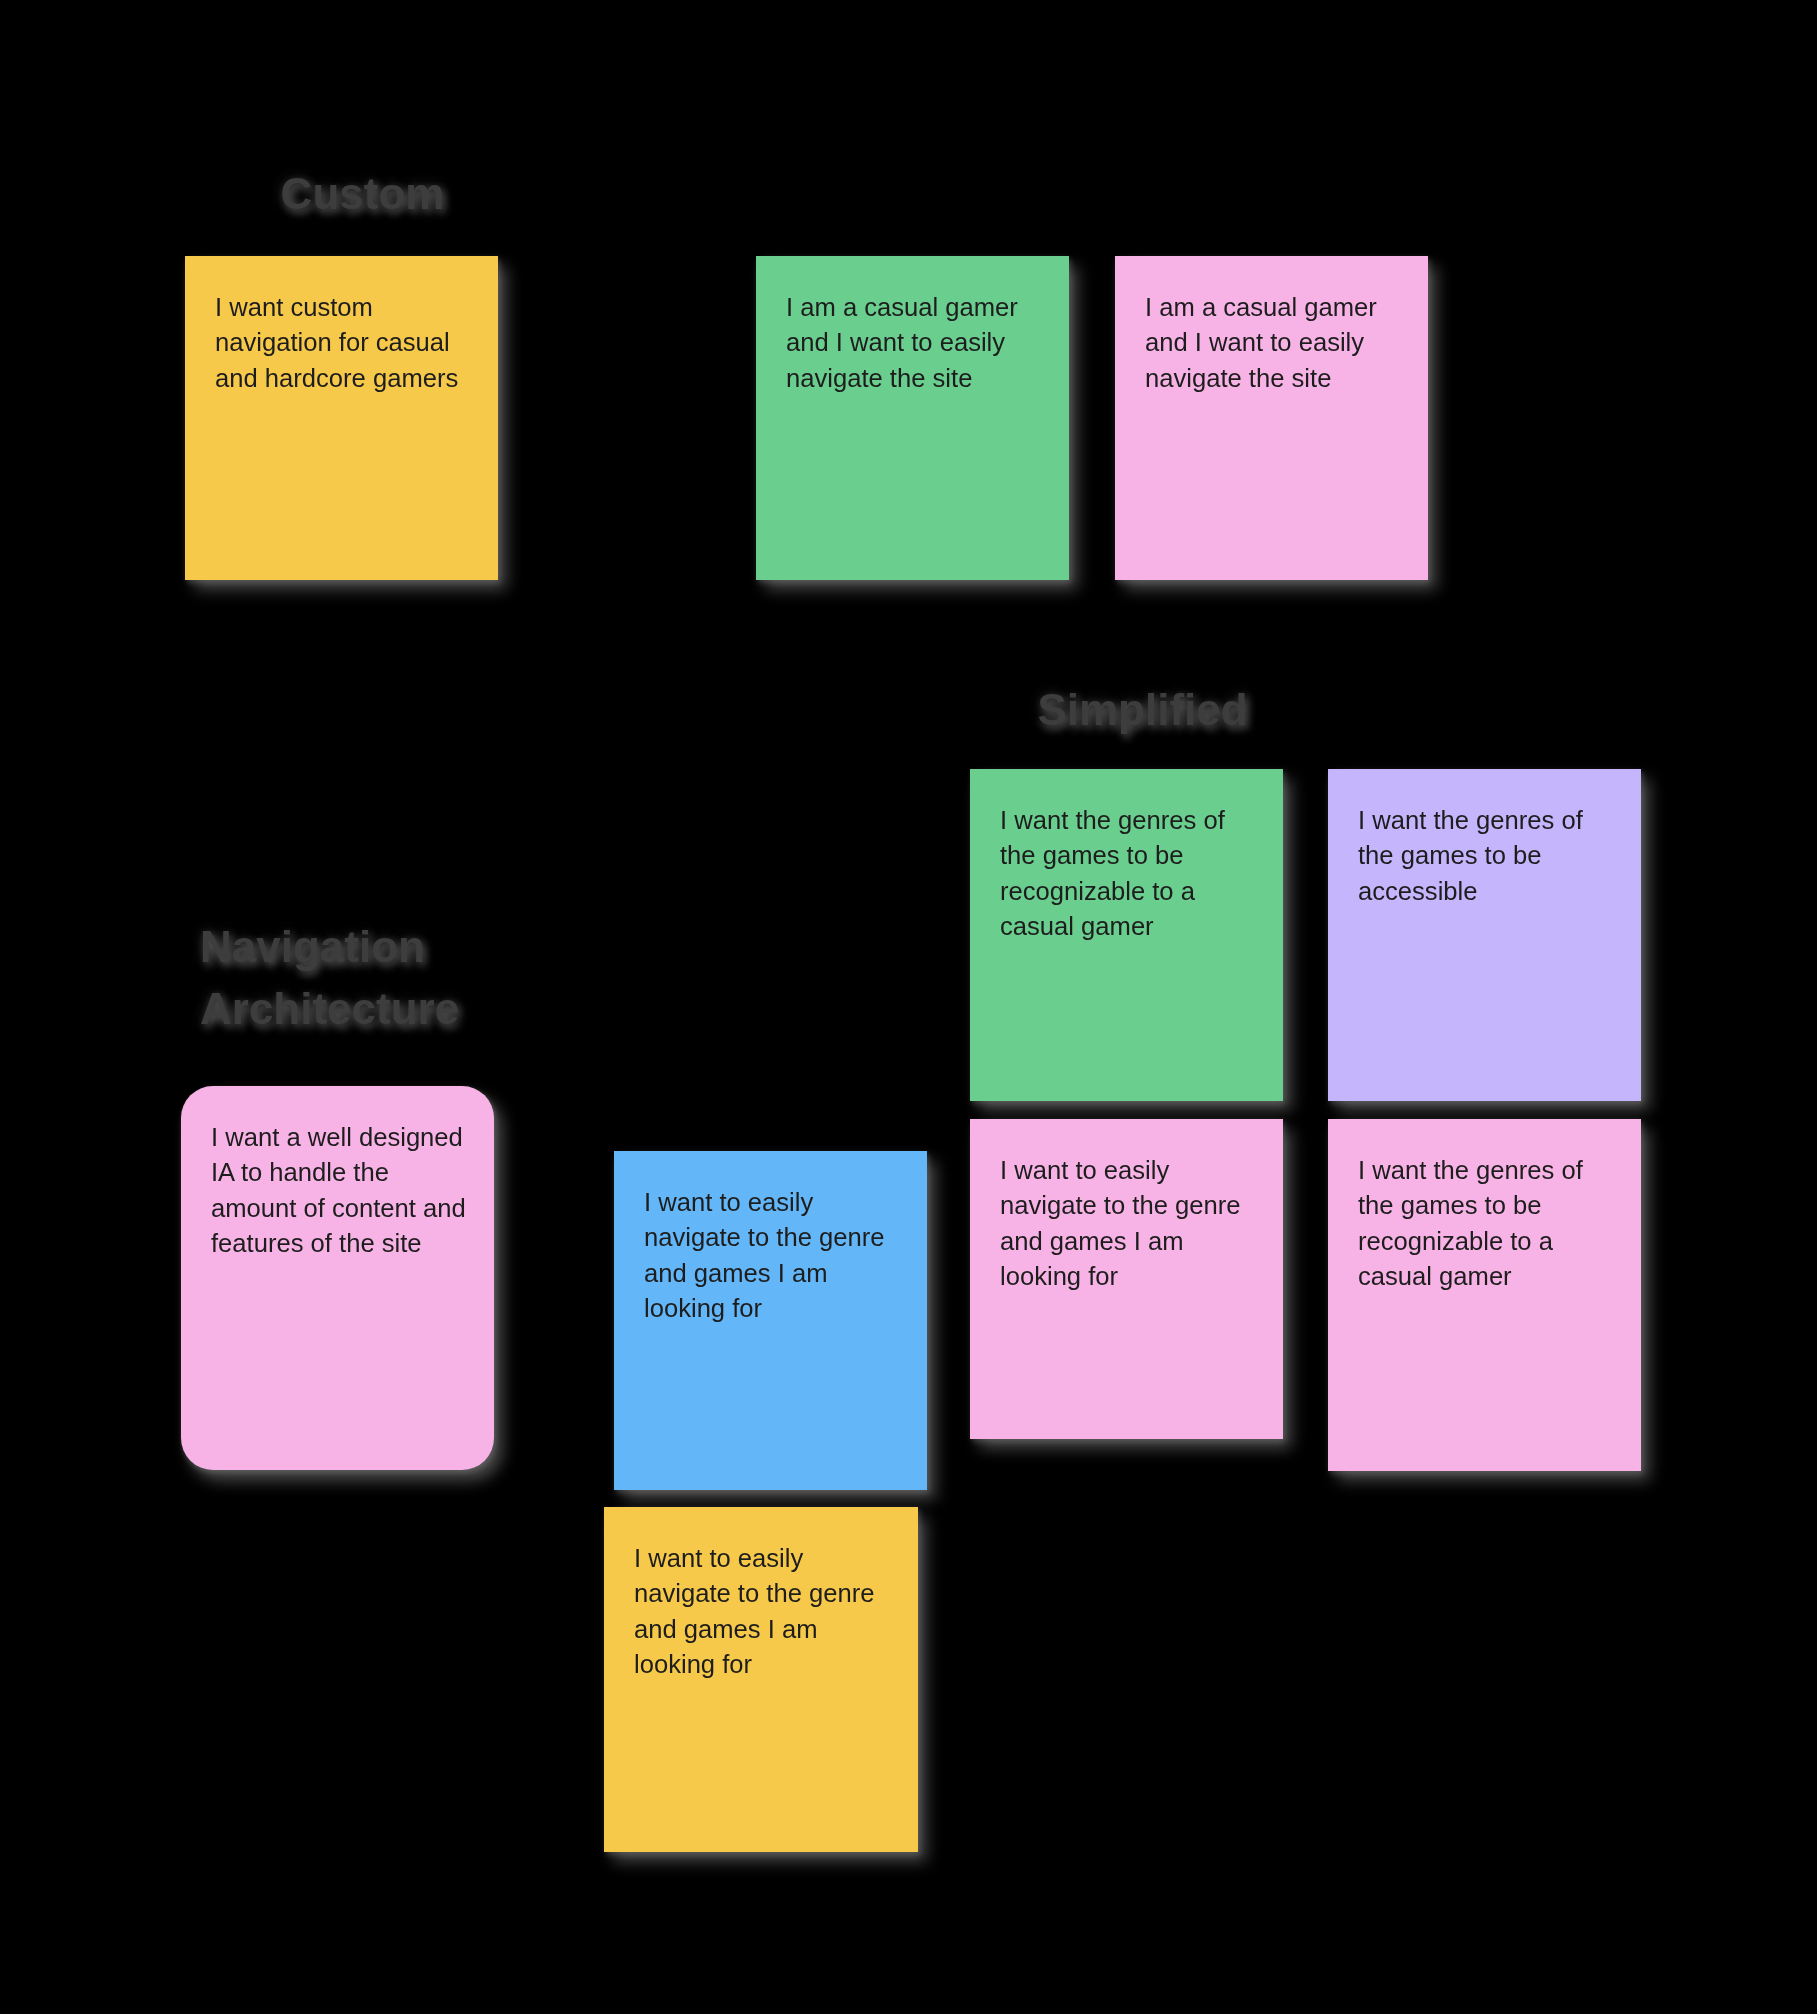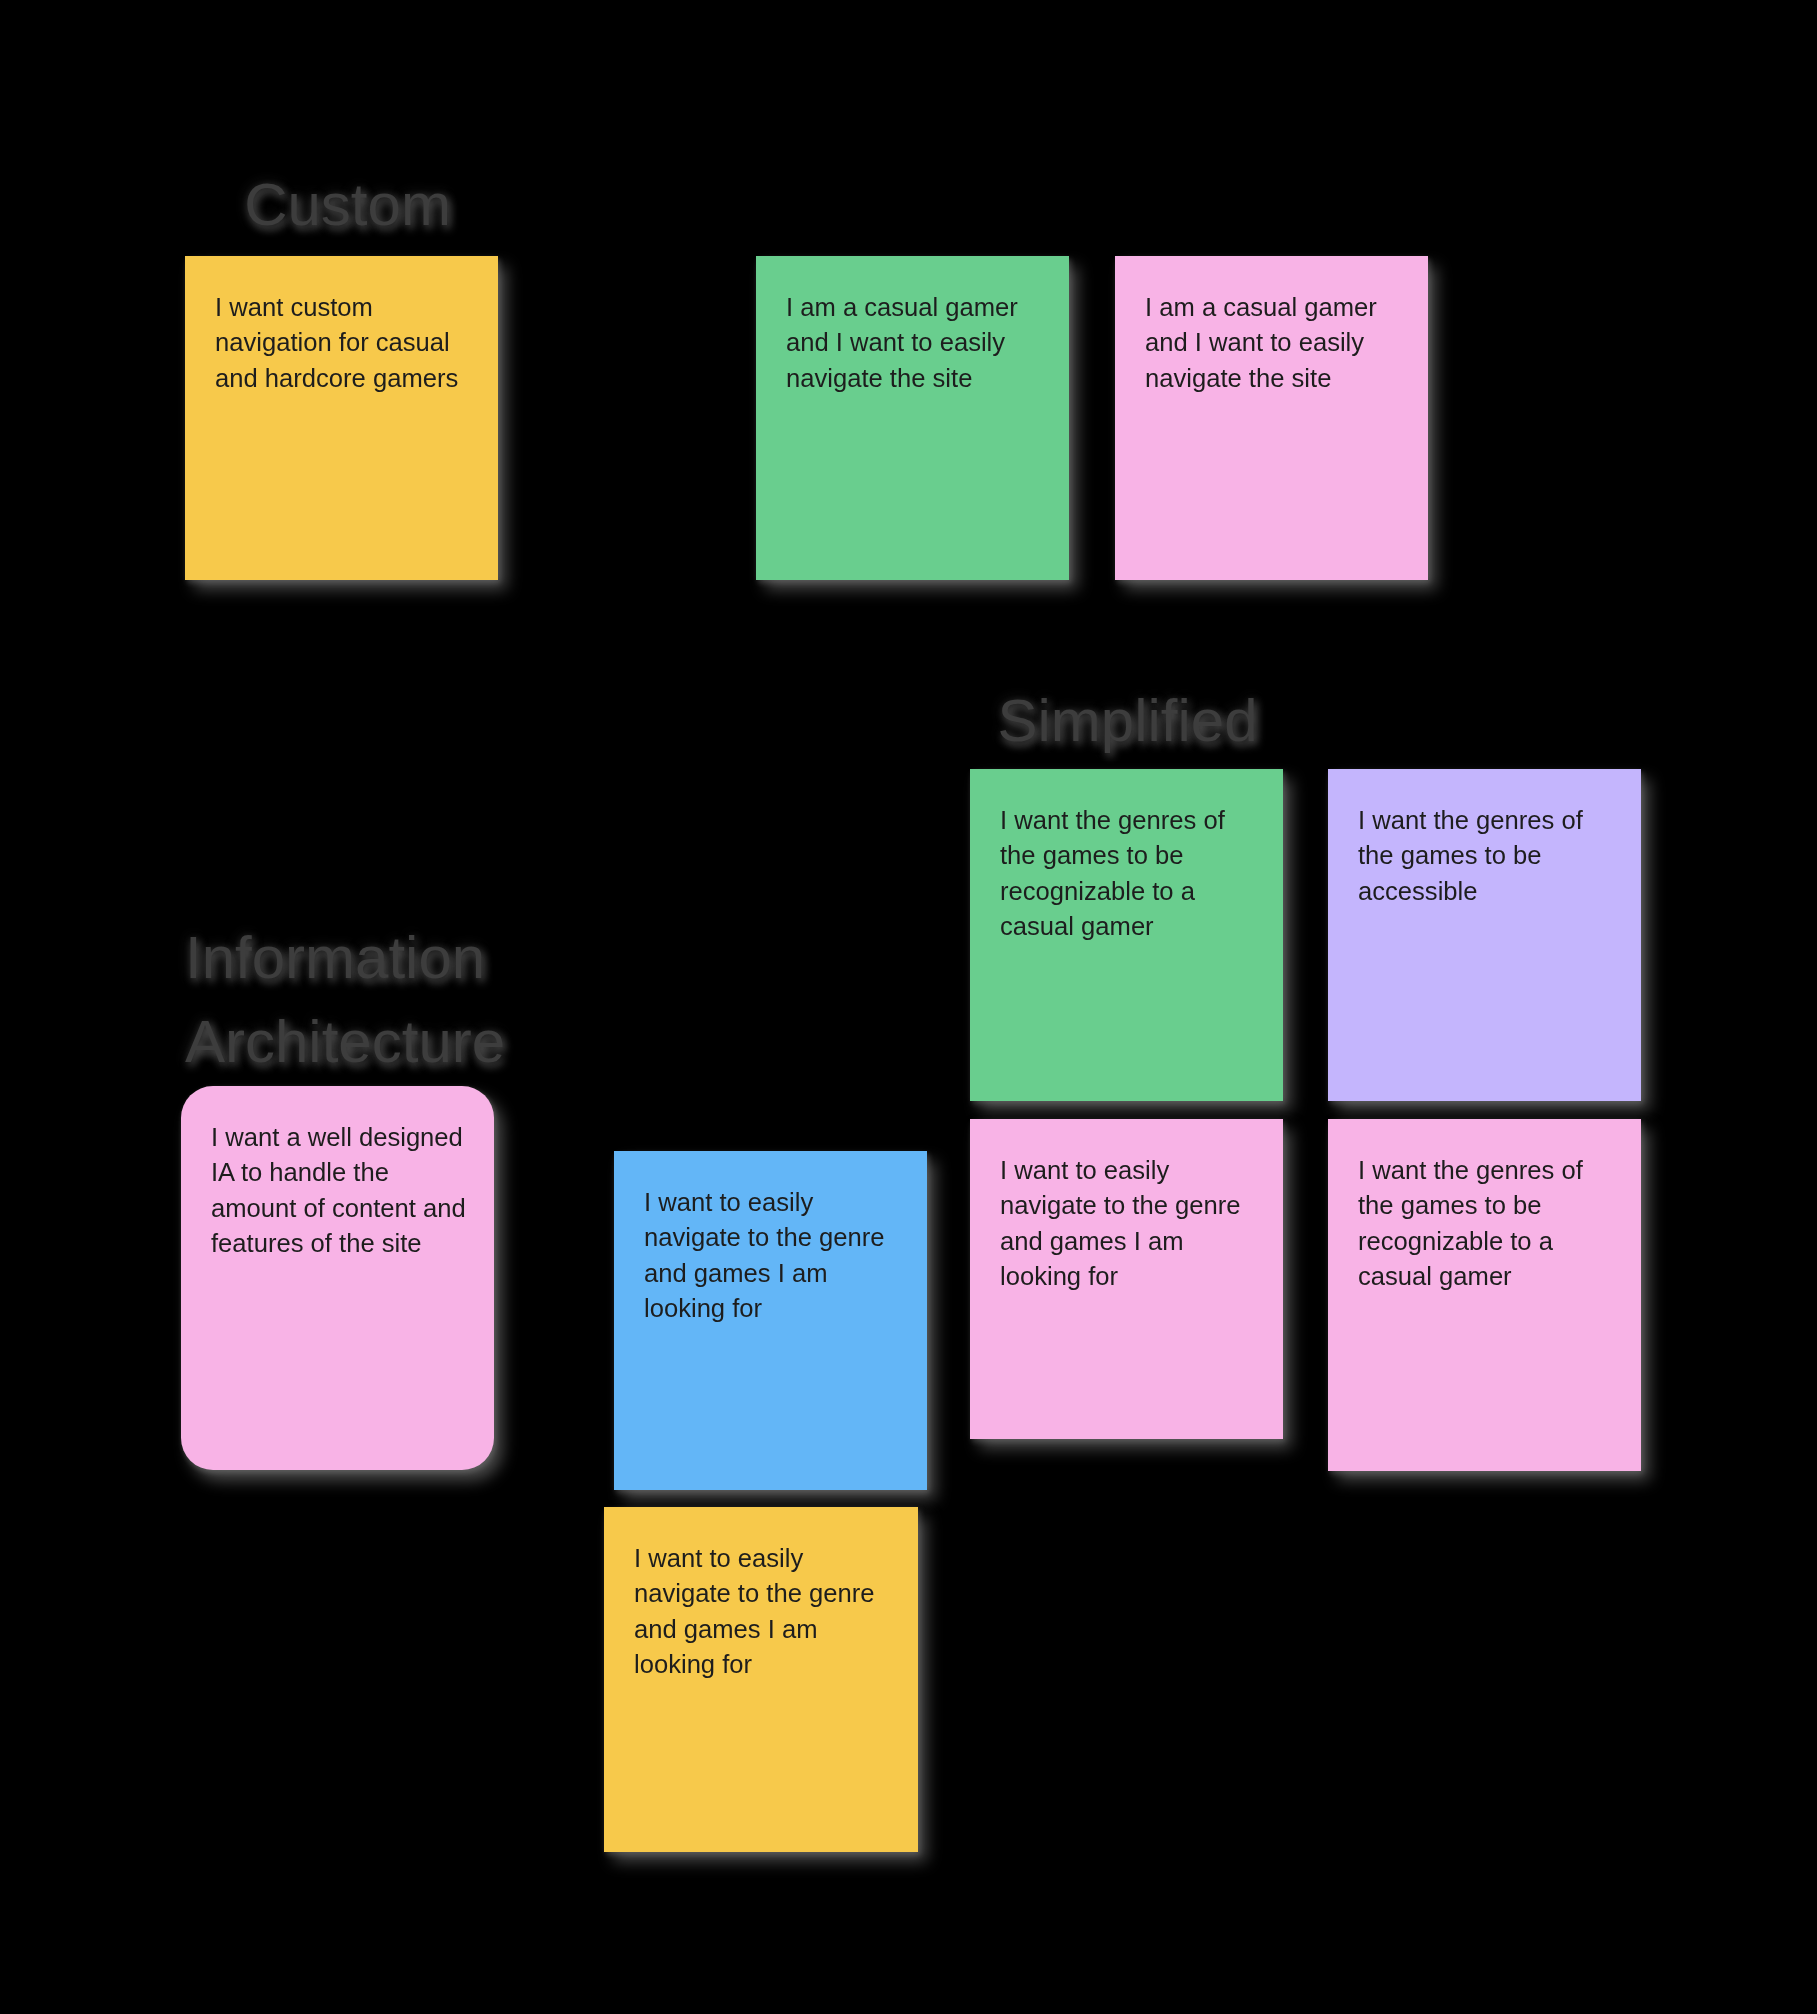--- a/index.html
+++ b/index.html
@@ -11,26 +11,27 @@
   .board {
     position: relative;
     width: 1817px;
     height: 2015px;
     background: #000000;
     overflow: hidden;
   }
   .group-header {
     position: absolute;
     color: #3d3d3d;
-    font-size: 60px;
-    font-weight: 400;
+    font-size: 44px;
+    font-weight: 700;
     line-height: 1.4;
     text-align: center;
     text-shadow: 2.8px 3.8px 8.5px rgba(150,150,150,0.55), 0 0 13.2px rgba(120,120,120,0.35);
     white-space: pre-line;
+    margin-left: 15px;
   }
   .note {
     position: absolute;
     box-sizing: border-box;
     padding: 34px 28px 28px 30px;
     box-shadow: 8.5px 10.4px 15px rgba(130,130,130,0.55), 1.9px 2.8px 5.7px rgba(110,110,110,0.45);
   }
   .note-text {
     display: block;
     color: #1d1d1d;
@@ -59,21 +60,21 @@
 </head>
 <body>
 
 <div class="board">
 
   <div class="group-header h-custom">Custom</div>
 
 
   <div class="group-header h-categories">Simplified</div>
 
-  <div class="group-header h-ia">Information
+  <div class="group-header h-ia">Navigation
 Architecture</div>
 
   <div class="note n0" style="background-color: rgb(247, 201, 75);">
     <span class="note-text">I want custom navigation for casual and hardcore gamers</span>
   </div>
 
   <div class="note n1" style="background-color: rgb(105, 206, 142);">
     <span class="note-text">I am a casual gamer and I want to easily navigate the site</span>
   </div>
 

